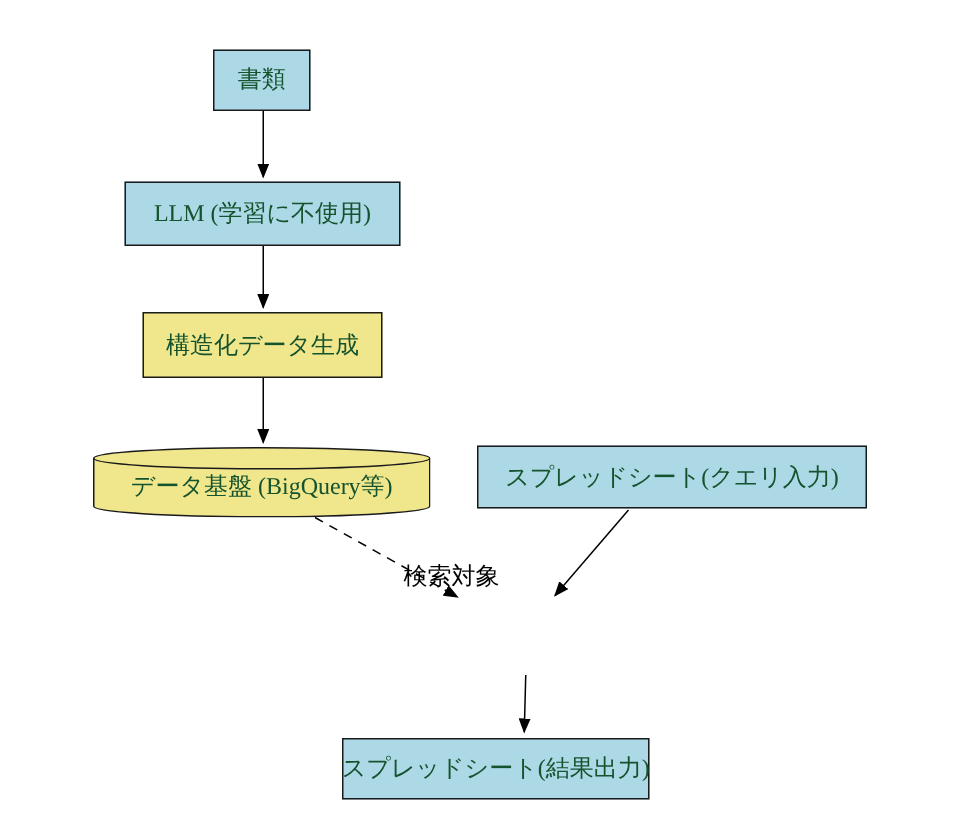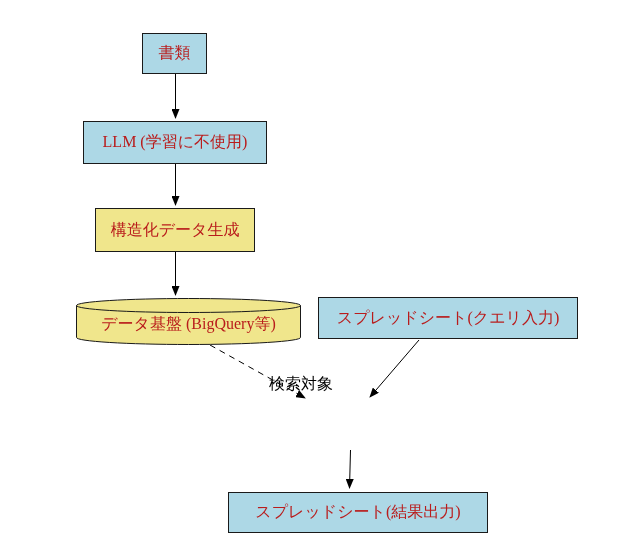--- a/index.html
+++ b/index.html
@@ -23,21 +23,21 @@
     height: 546px;
     pointer-events: none;
   }
   .node {
     position: absolute;
     display: flex;
     align-items: center;
     justify-content: center;
     box-sizing: border-box;
     font-size: 16px;
-    color: #b91c1c;
+    color: #14532d;
     white-space: nowrap;
     text-align: center;
   }
   .node.box {
     border: 1px solid #1a1a1a;
   }
   .node.blue { background: #ADD8E6; }
   .node.yellow { background: #F0E68C; }
   .node.cylinder {
     background: transparent;
@@ -52,24 +52,24 @@
   }
   .node.cylinder .label {
     position: relative;
     z-index: 1;
     padding-top: 5px;
   }
   
   #node-documents        { left: 142px; top: 33px;  width: 65px;  height: 41px; }
   #node-llm              { left: 83px;  top: 121px; width: 184px; height: 43px; justify-content: center; }
   #node-structured-gen   { left: 95px;  top: 208px; width: 160px; height: 44px; }
-  #node-data-platform    { left: 76px;  top: 298px; width: 225px; height: 47px; }
+  #node-data-platform    { left: 62px;  top: 298px; width: 225px; height: 47px; }
   #node-sheet-input      { left: 307px; top: 297px; width: 260px; height: 42px; margin-left: 11px; }
   #node-bigquery-search  { left: 221px; top: 404px; width: 261px; height: 46px; }
-  #node-sheet-output     { left: 228px; top: 492px; width: 260px; height: 41px; }
+  #node-sheet-output     { left: 228px; top: 492px; width: 205px; height: 41px; }
   .edge-label {
     position: absolute;
     left: 269px;
     top: 374px;
     font-size: 16px;
     color: #000000;
     white-space: nowrap;
   }
 </style>
 </head>

